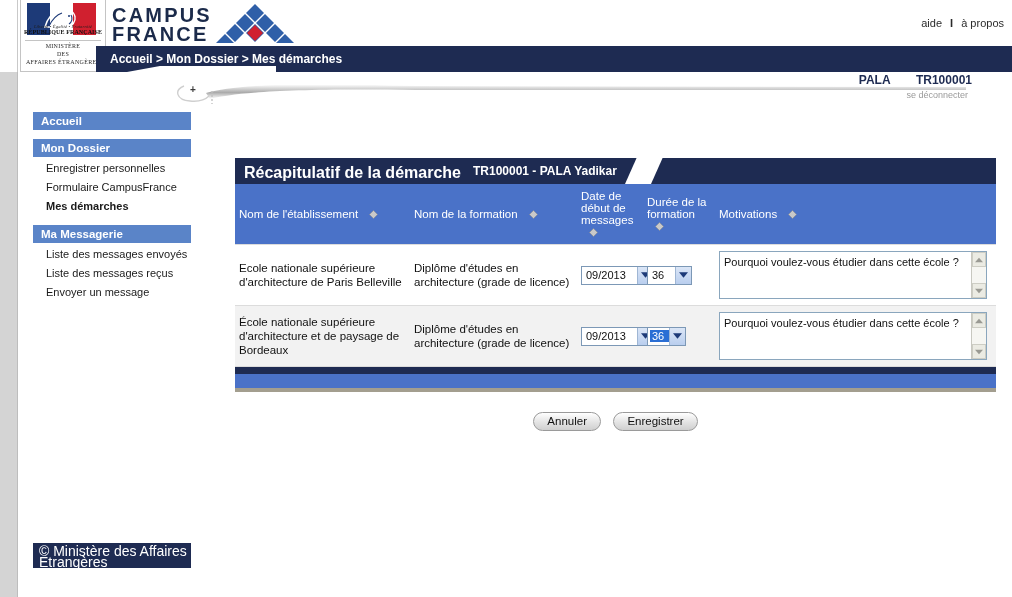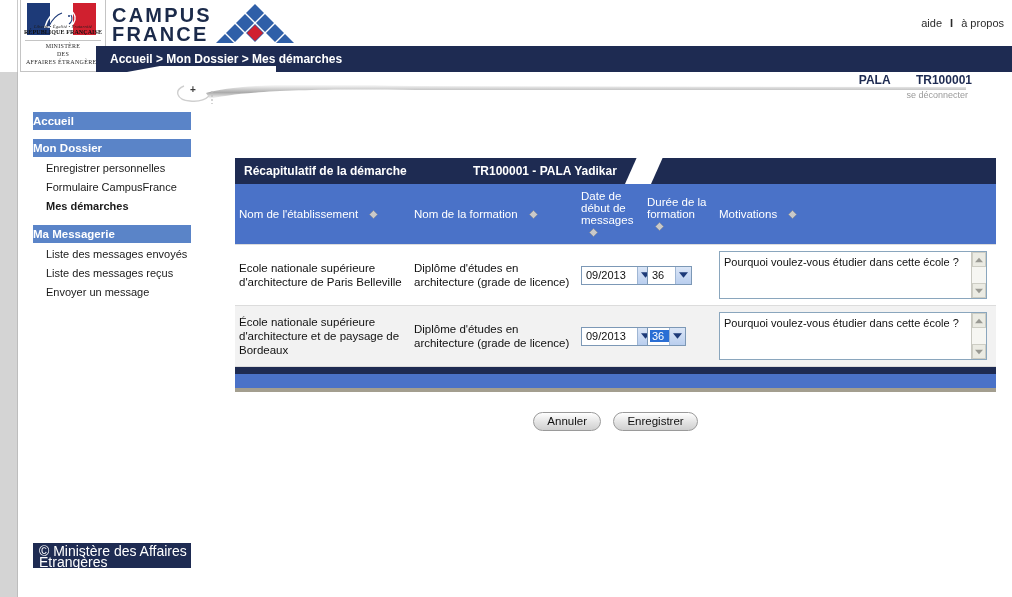--- a/index.html
+++ b/index.html
@@ -125,21 +125,21 @@
     position:absolute; left: 190px; top: 85px;
     font-size: 10px; color:#3a3a3a; font-weight:bold;
     line-height:10px;
   }
 
   
   .sidebar { position:absolute; left: 33px; top: 112px; width: 158px; }
   .nav-head {
     background:#5a84c8; color:#ffffff;
     font-size: 11.5px; font-weight: bold;
-    padding: 3px 0 3px 0;
+    padding: 3px 0 3px 8px;
     margin-bottom: 2px;
     height: 18px;
   }
   .nav-head.spaced { margin-top: 9px; }
   .nav-item {
     font-size: 11px; color:#1a1a1a;
     padding: 2px 0 2px 13px;
     line-height: 15px;
   }
   .nav-item.current { font-weight: bold; }
@@ -153,21 +153,21 @@
   }
 
   
   .panel { position:absolute; left: 235px; top: 158px; width: 761px; }
   .panel-title {
     height: 26px; background:#1e2b52; color:#ffffff;
     position: relative;
   }
   .panel-title .pt-left {
     position:absolute; left: 9px; top: 6px;
-    font-size: 12px; font-weight: bold;
+    font-size: 16px; font-weight: bold;
   }
   .panel-title .pt-right {
     position:absolute; left: 238px; top: 6px;
     font-size: 12px; font-weight: bold;
   }
   .panel-title:after{
     content:""; position:absolute; left: 390px; top: 0;
     width: 26px; height: 26px; background:#ffffff;
     transform: skewX(-24deg); transform-origin: bottom left;
   }

